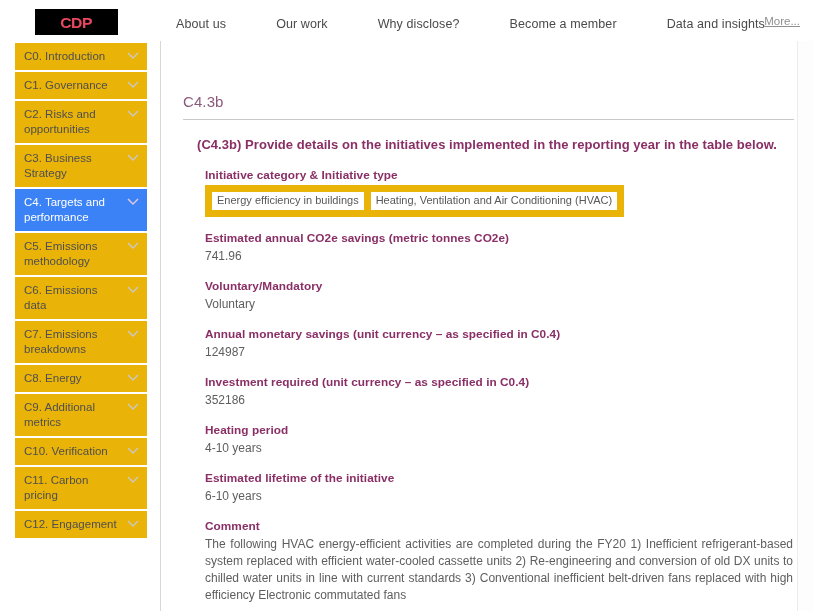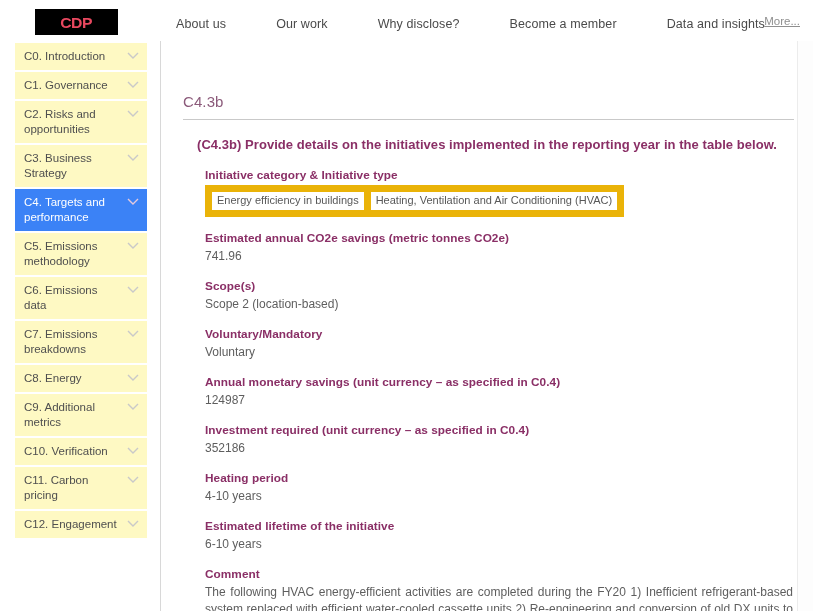--- a/index.html
+++ b/index.html
@@ -82,21 +82,21 @@
     top: 41px;
     width: 161px;
     height: 570px;
     background: #ffffff;
     border-right: 1px solid #d8d8d8;
     padding-top: 2px;
   }
   .side-item {
     position: relative;
     margin: 0 13px 2px 15px;
-    background: #fef9c3;
+    background: #eab308;
     color: #4f4f4f;
     font-size: 11.5px;
     line-height: 15px;
     padding: 6px 26px 6px 9px;
     cursor: pointer;
     min-height: 22px;
   }
   .side-item.active {
     background: #3b82f6;
     color: #ffffff;
@@ -332,24 +332,20 @@
             </tr>
           </tbody>
             </table>
         </div>
 
         <div class="field">
           <div class="f-label">Estimated annual CO2e savings (metric tonnes CO2e)</div>
           <div class="f-value">741.96</div>
         </div>
 
-        <div class="field">
-          <div class="f-label">Scope(s)</div>
-          <div class="f-value">Scope 2 (location-based)</div>
-        </div>
 
         <div class="field">
           <div class="f-label">Voluntary/Mandatory</div>
           <div class="f-value">Voluntary</div>
         </div>
 
         <div class="field">
           <div class="f-label">Annual monetary savings (unit currency – as specified in C0.4)</div>
           <div class="f-value">124987</div>
         </div>

